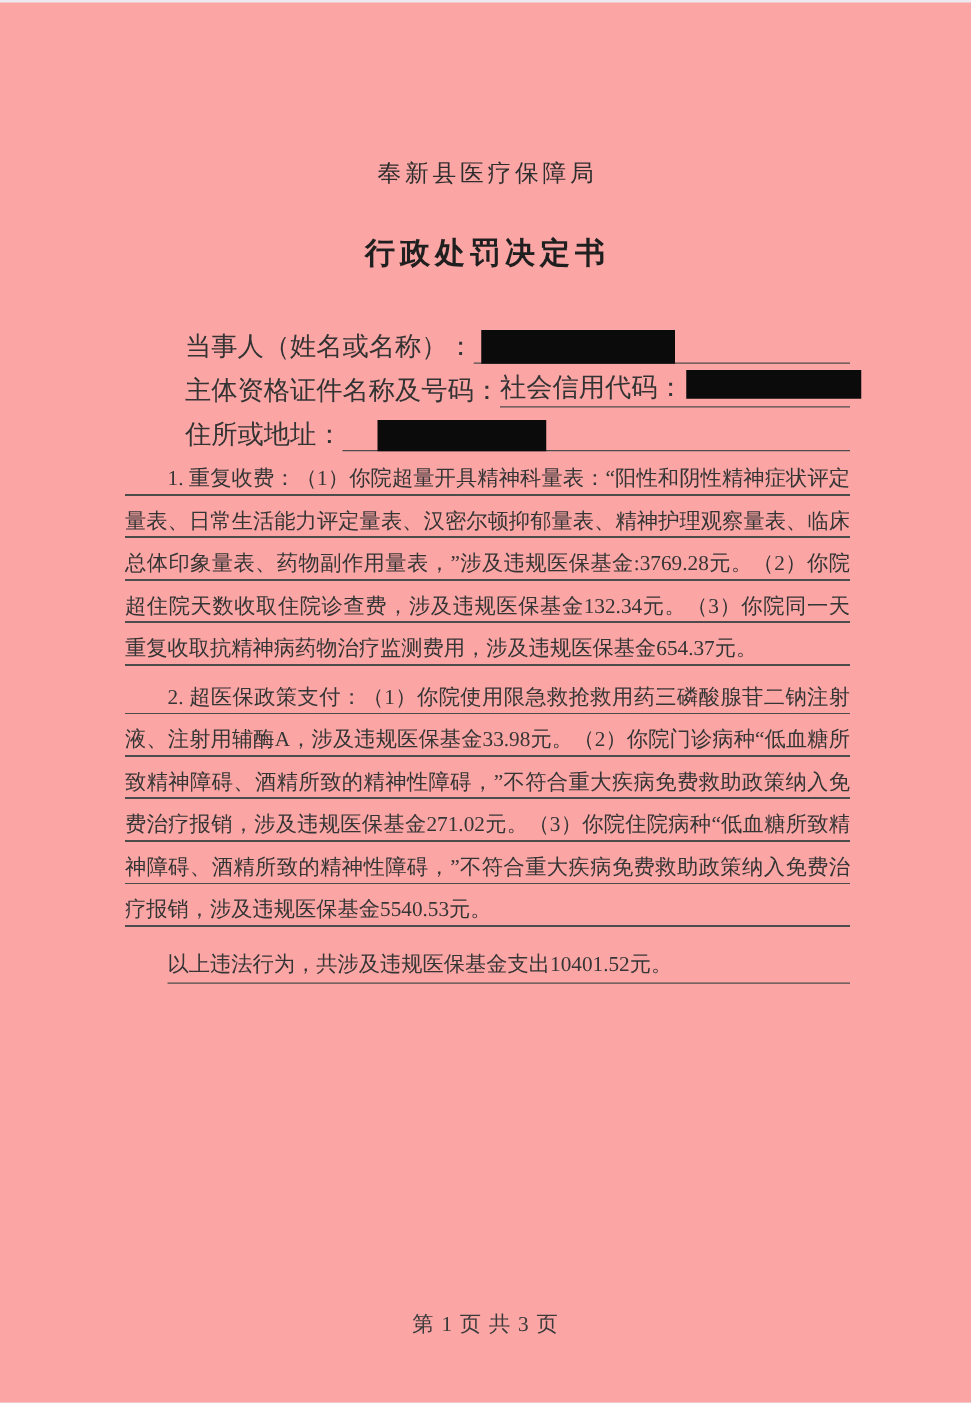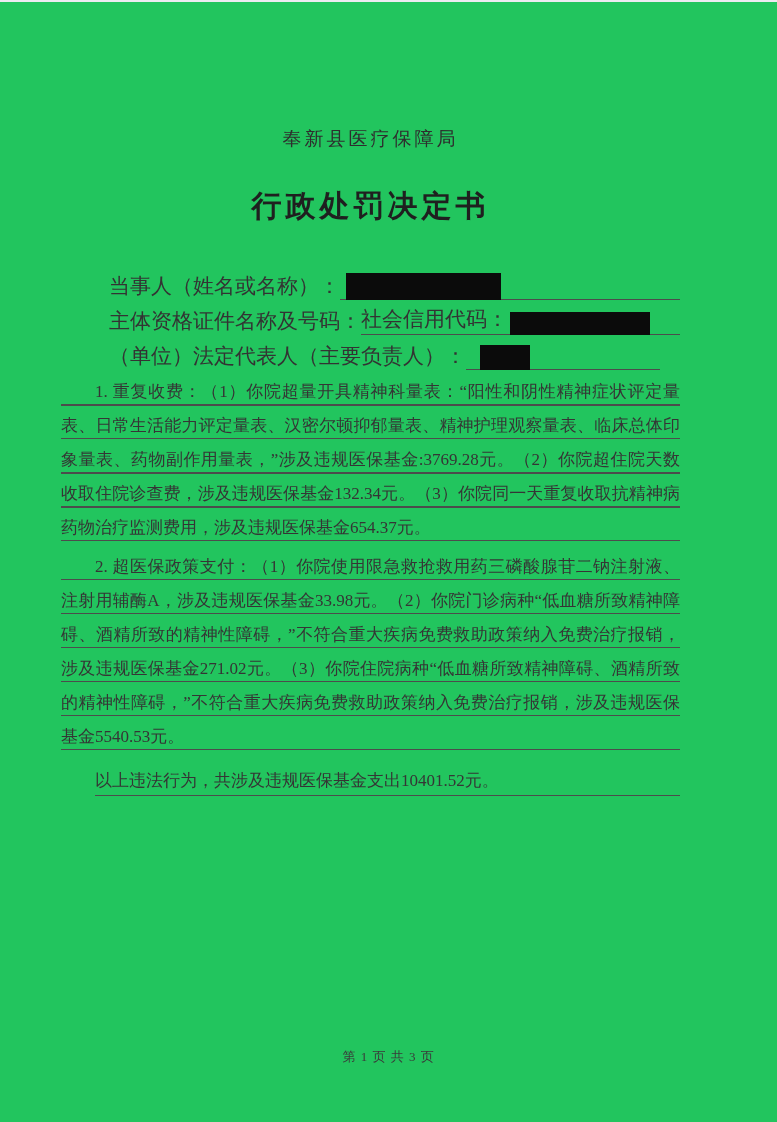--- a/index.html
+++ b/index.html
@@ -1,38 +1,38 @@
 <!DOCTYPE html>
 <html><head>
 <meta charset="utf-8">
 <style>
   html,body{margin:0;padding:0;background:#e9e9e9;}
   .page{
     position:relative;
     width:777px;height:1122px;
     margin:0 auto;
-    background:#22c55e;
+    background:#fca5a5;
     border-top:2px solid #edebf1;
     overflow:hidden;
     font-family:"Liberation Serif","DejaVu Serif",serif;
     color:#3a3a3a;
     box-sizing:border-box;
-    padding:0 97px 0 61px;
+    padding:0 97px 0 100px;
   }
   .agency{
     margin-top:124px;
     text-align:center;
     font-size:19px;
     letter-spacing:3px;
     color:#2e2e2e;
   }
   .doc-title{
     margin-top:34px;
     text-align:center;
-    font-size:30px;
+    font-size:24px;
     font-weight:bold;
     letter-spacing:4px;
     color:#1f1f1f;
   }
   .doc-no{
     margin-top:18px;
     text-align:right;
     padding-right:20px;
     font-size:17px;
     color:#333;
@@ -51,21 +51,20 @@
   .form-row{
     display:flex;
     align-items:flex-end;
     height:35px;
   }
   .form-label{white-space:nowrap;color:#333;}
   .form-field{
     flex:1;
     border-bottom:1.5px solid #4c4c4c;
     display:flex;
-    align-items:flex-end;
     padding-bottom:1px;
     min-width:0;
   }
   .form-field.short{margin-right:20px;}
   .redact{
     display:inline-block;
     background:#0b0b0b;
     flex:none;
   }
   .rd-party{width:155px;height:27px;margin-left:6px;margin-bottom:-2px;}
@@ -108,21 +107,21 @@
     display:inline-block;
     border-bottom:1.5px solid #4c4c4c;
     padding:0 6px 1px 14px;
     line-height:24px;
   }
   .page-footer{
     position:absolute;
     top:1046px;left:0;
     width:100%;
     text-align:center;
-    font-size:13px;
+    font-size:17px;
     letter-spacing:1px;
     color:#3a3a3a;
   }
 </style>
 </head>
 <body>
 
 <div class="page">
 
   <div class="agency">奉新县医疗保障局</div>
@@ -138,23 +137,23 @@
       </span>
     </div>
     <div class="form-row">
       <span class="form-label">主体资格证件名称及号码：</span>
       <span class="form-field">
         <span class="field-text">社会信用代码：</span>
         <span class="redact rd-credential"></span>
       </span>
     </div>
     <div class="form-row">
-      <span class="form-label">（单位）法定代表人（主要负责人）：</span>
-      <span class="form-field short">
-        <span class="redact rd-rep"></span>
+      <span class="form-label">住所或地址：</span>
+      <span class="form-field">
+        <span class="redact rd-address"></span>
       </span>
     </div>
   </div>
 
   <div class="body-text">
 
     <div class="para underlined tight">1. 重复收费：（1）你院超量开具精神科量表：“阳性和阴性精神症状评定量表、日常生活能力评定量表、汉密尔顿抑郁量表、精神护理观察量表、临床总体印象量表、药物副作用量表，”涉及违规医保基金:3769.28元。（2）你院超住院天数收取住院诊查费，涉及违规医保基金132.34元。（3）你院同一天重复收取抗精神病药物治疗监测费用，涉及违规医保基金654.37元。</div>
 
     <div class="para underlined tight">2. 超医保政策支付：（1）你院使用限急救抢救用药三磷酸腺苷二钠注射液、注射用辅酶A，涉及违规医保基金33.98元。（2）你院门诊病种“低血糖所致精神障碍、酒精所致的精神性障碍，”不符合重大疾病免费救助政策纳入免费治疗报销，涉及违规医保基金271.02元。（3）你院住院病种“低血糖所致精神障碍、酒精所致的精神性障碍，”不符合重大疾病免费救助政策纳入免费治疗报销，涉及违规医保基金5540.53元。</div>
 

